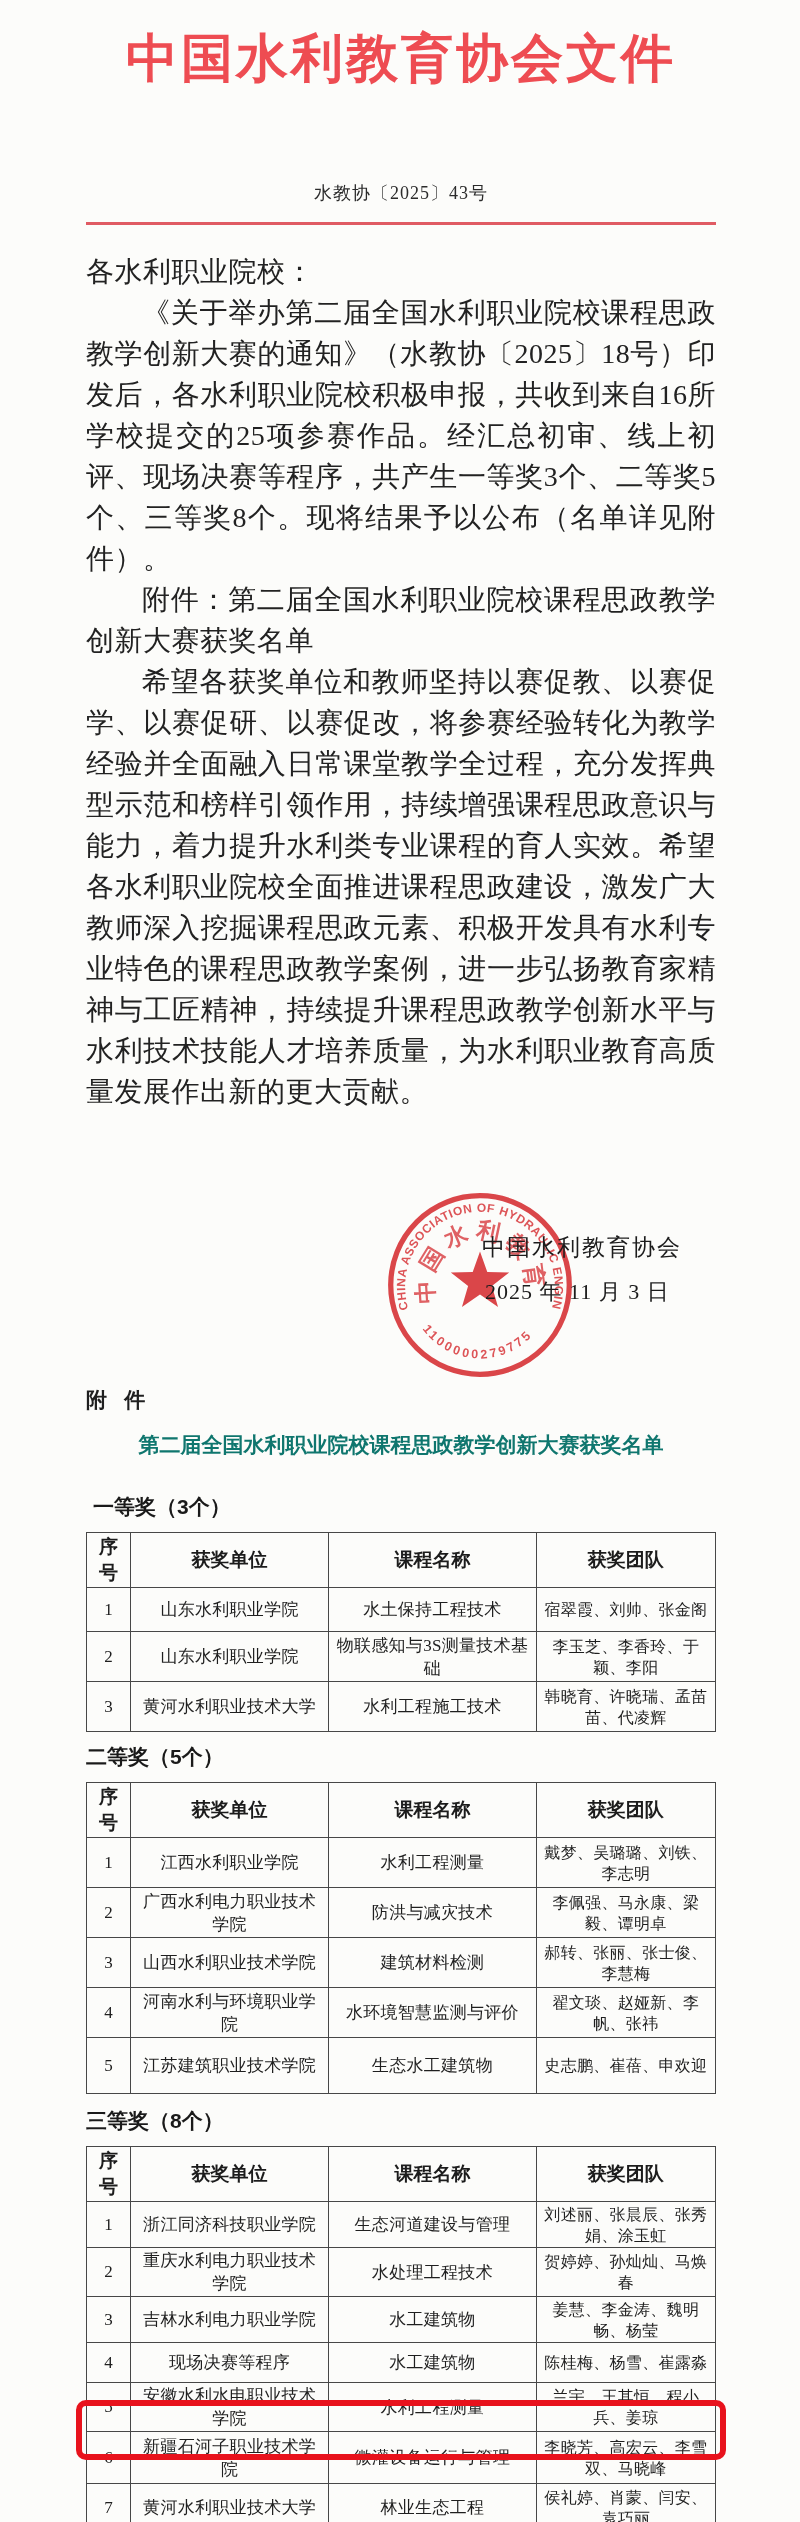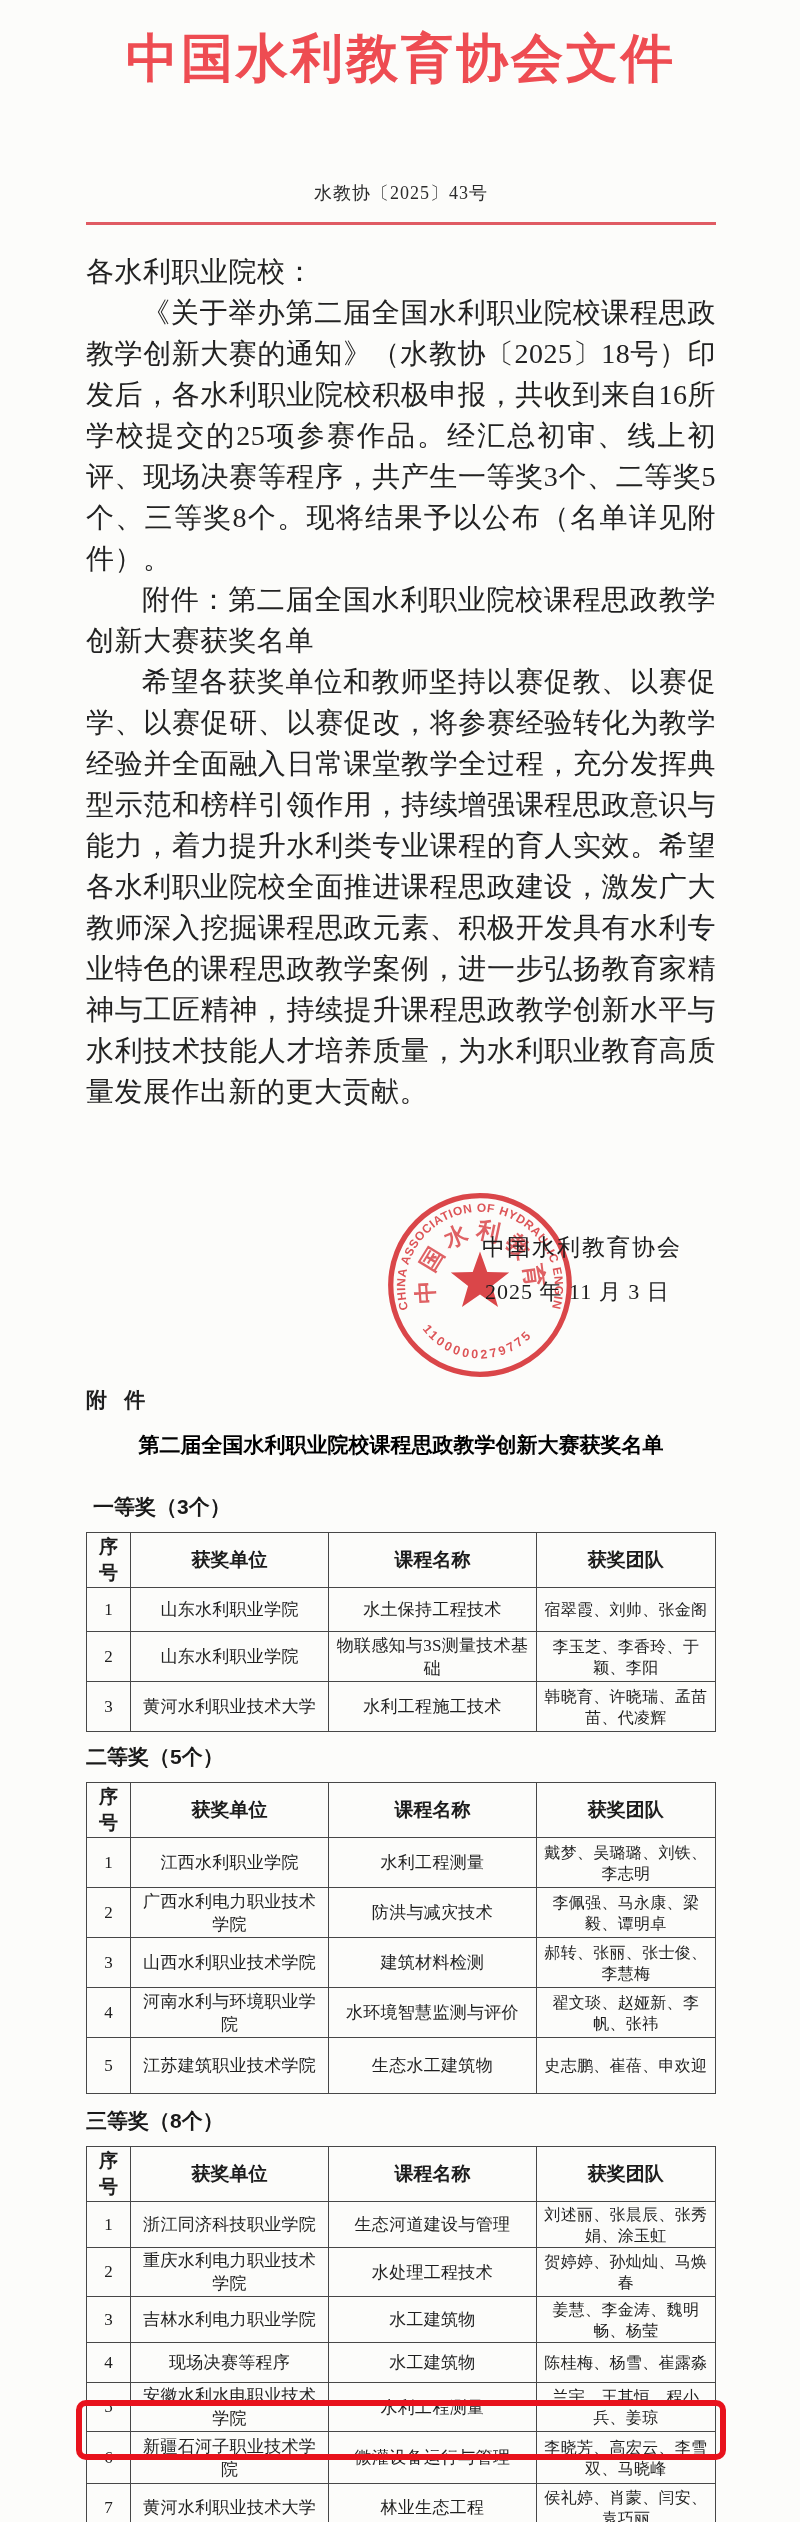--- a/index.html
+++ b/index.html
@@ -61,21 +61,21 @@
     font-size:22px;letter-spacing:1px;color:#1c1c1c;
   }
   .seal text{fill:#d8393c;}
   .seal .seal-en{font-size:12.5px;font-family:"Liberation Sans",sans-serif;font-weight:bold;letter-spacing:.6px;opacity:.92;}
   .seal .seal-code{font-size:13px;font-family:"Liberation Sans",sans-serif;font-weight:bold;letter-spacing:3px;opacity:.92;}
   .seal .seal-cn{font-size:24px;font-weight:bold;letter-spacing:6px;opacity:.85;}
   
   .attach-label{margin-top:2px;font-size:21px;line-height:32px;font-weight:600;letter-spacing:6px;}
   .attach-title{
     margin-top:12px;font-size:21px;line-height:34px;font-weight:bold;
-    text-align:center;font-family:"Liberation Sans",sans-serif;color:#000000;
+    text-align:center;font-family:"Liberation Sans",sans-serif;color:#0f766e;
   }
   .group-heading{
     font-size:21px;line-height:34px;font-weight:bold;
     font-family:"Liberation Sans",sans-serif;color:#1a1a1a;
   }
   .gh1{margin-top:28px;margin-left:7px;}
   .gh2{margin-top:8px;}
   .gh3{margin-top:10px;}
   .table-wrap{position:relative;margin-top:8px;}
   table.awards{

